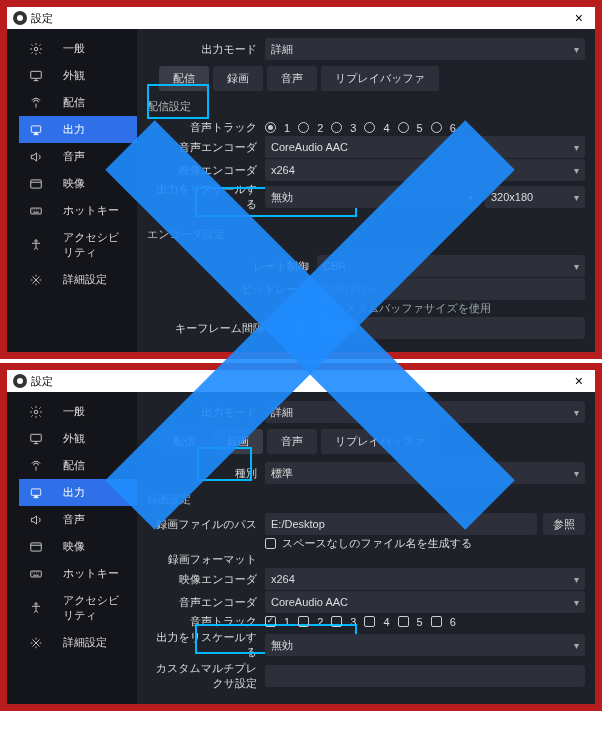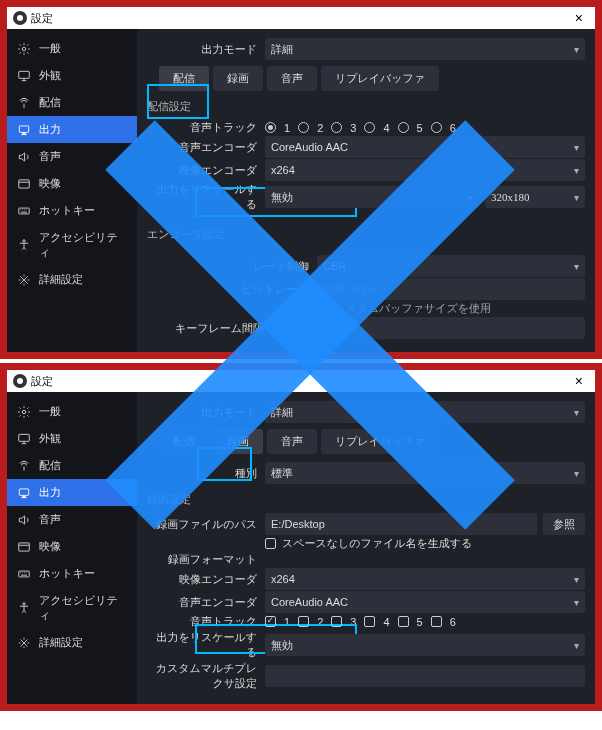--- a/index.html
+++ b/index.html
@@ -5,21 +5,21 @@
   * { box-sizing: border-box; margin: 0; padding: 0; }
   body { font-family: "Meiryo", sans-serif; font-size: 11px; background: #fff; width: 602px; }
   .panel { background: #1f2129; color: #ddd; border: 7px solid #b91c1c; position: relative; }
   .titlebar { display: flex; align-items: center; justify-content: space-between; background: #fff; color: #000; height: 22px; padding: 0 6px; }
   .titlebar .left { display: flex; align-items: center; gap: 4px; }
   .titlebar .icon { width: 14px; height: 14px; border-radius: 50%; background: #333; position: relative; }
   .titlebar .icon::after { content: ""; position: absolute; width: 6px; height: 6px; border-radius: 50%; background: #fff; top: 4px; left: 4px; }
   .closex { font-size: 14px; cursor: pointer; padding: 0 6px; }
   .body { display: flex; }
   .sidebar { width: 130px; background: #14151a; padding: 6px 0; }
-  .sitem { display: flex; align-items: center; gap: 8px; padding: 6px 10px; color: #ddd; cursor: pointer; }
+  .sitem { display: flex; align-items: center; gap: 20px; padding: 6px 10px; color: #ddd; cursor: pointer; margin-left: 12px; }
   .sitem.active { background: #2f70e8; color: #fff; }
   .sicon { width: 14px; height: 14px; display: flex; align-items: center; justify-content: center; }
   .sicon svg { width: 14px; height: 14px; stroke: #ddd; fill: none; stroke-width: 1.5; }
   .sitem.active .sicon svg { stroke: #fff; }
   .main { flex: 1; padding: 8px 10px 12px 10px; position: relative; }
   .row { display: flex; align-items: center; margin: 1px 0; }
   .lbl { width: 118px; text-align: right; padding-right: 8px; color: #ddd; font-size: 11px; }
   .field { flex: 1; display: flex; align-items: center; gap: 6px; }
   .select, .input, .btn { background: #2d303a; color: #ddd; border: none; border-radius: 3px; height: 22px; padding: 0 6px; font-size: 11px; display: flex; align-items: center; position: relative; }
   .select { flex: 1; justify-content: space-between; }
@@ -29,21 +29,21 @@
   .tabs { display: flex; gap: 4px; margin: 6px 0 8px 12px; }
   .tab { background: #2d303a; color: #ddd; padding: 5px 14px; border-radius: 3px; cursor: pointer; font-size: 11px; }
   .tab.active { background: #3a3d47; }
   .hlbox { position: absolute; border: 2px solid #00b8ff; }
   .section-title { color: #bbb; margin: 8px 0 6px 0; font-size: 11px; }
   .radio-group, .check-group { display: flex; gap: 8px; align-items: center; }
   .radio { width: 11px; height: 11px; border: 1.5px solid #ccc; border-radius: 50%; display: inline-block; position: relative; }
   .radio.on::after { content: ""; width: 5px; height: 5px; background: #ccc; border-radius: 50%; position: absolute; top: 1.5px; left: 1.5px; }
   .check { width: 11px; height: 11px; border: 1.5px solid #ccc; border-radius: 2px; display: inline-block; position: relative; }
   .check.on::after { content: "✓"; font-size: 9px; position: absolute; top: -2px; left: 0.5px; color: #ccc; }
-  .small-select { width: 100px; flex: none; font-family: Liberation Serif, serif; }
+  .small-select { width: 100px; flex: none; }
   .gap { height: 6px; }
   .overlay-x { position: absolute; pointer-events: none; z-index: 10; }
   .overlay-x svg { display: block; }
   .container { position: relative; }
 </style>
 </head>
 <body>
 
 <div class="container">
 

